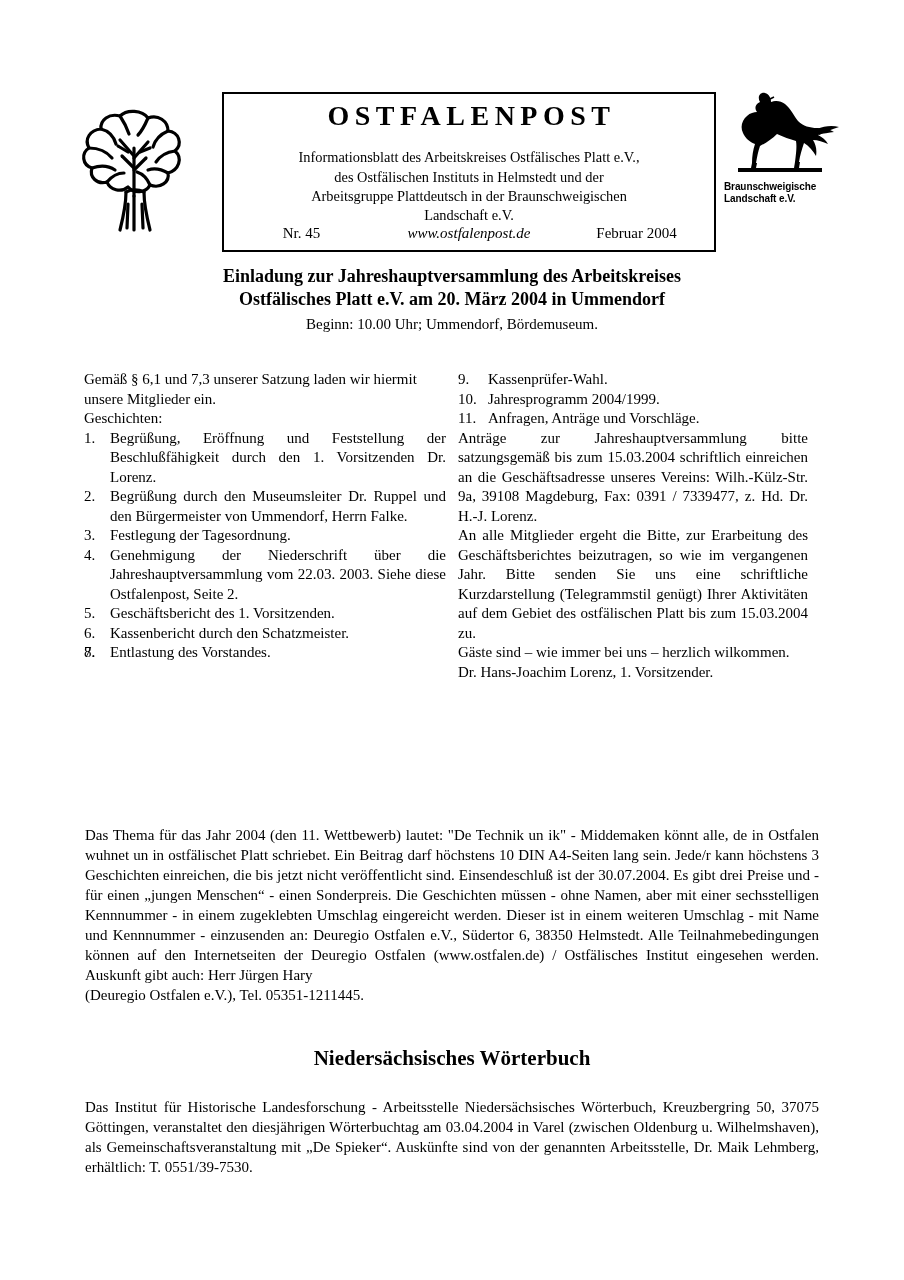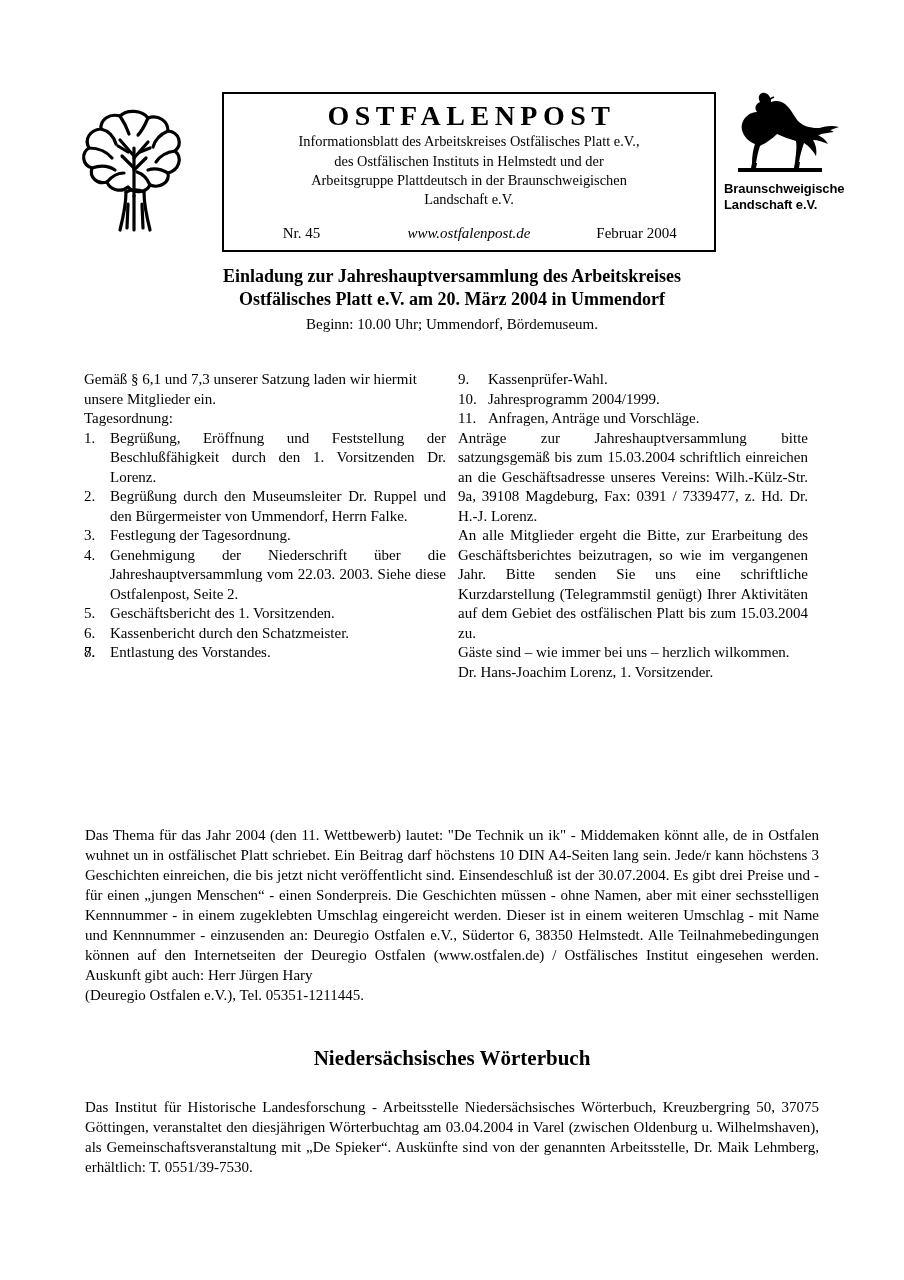--- a/index.html
+++ b/index.html
@@ -51,21 +51,21 @@
     box-sizing: border-box;
     text-align: center;
     padding-top: 7px;
   }
 
   .paper-title {
     font-size: 28px;
     font-weight: bold;
     letter-spacing: 5.5px;
     line-height: 1.05;
-    margin: 0 0 2px 0;
+    margin: 0 0 18px 0;
     padding-left: 5px;
   }
 
   .paper-sub {
     font-size: 14.4px;
     line-height: 1.33;
     margin: 0;
   }
 
   .issue-line {
@@ -85,21 +85,21 @@
   .logo-bsl {
     position: absolute;
     left: 718px;
     top: 0px;
     width: 142px;
     height: 130px;
   }
   .logo-bsl svg { display: block; width: 118px; height: 92px; margin-left: 6px; }
   .bsl-caption {
     font-family: "Liberation Sans", "DejaVu Sans", sans-serif;
-    font-size: 13px;
+    font-size: 10px;
     font-weight: bold;
     line-height: 1.22;
     margin-left: 6px;
     margin-top: 1px;
     letter-spacing: -0.1px;
   }
 
   
   .headline {
     position: absolute;
@@ -289,21 +289,21 @@
       <span>Einladung zur Jahreshauptversammlung des Arbeitskreises</span><br>
       <span>Ostfälisches Platt e.V. am 20. März 2004 in Ummendorf</span>
     </h1>
     <div class="subhead">Beginn: 10.00 Uhr; Ummendorf, Bördemuseum.</div>
   </div>
 
   <div class="cols">
 
     <div class="col">
       <p class="nojust">Gemäß § 6,1 und 7,3 unserer Satzung laden wir hiermit unsere Mitglieder ein.</p>
-      <p class="nojust">Tagesordnung:</p>
+      <p class="nojust">Geschichten:</p>
       <ol class="agenda">
         <li><span class="num">1.</span><span>Begrüßung, Eröffnung und Feststellung der Beschlußfähigkeit durch den 1. Vorsitzenden Dr. Lorenz.</span></li>
         <li><span class="num">2.</span><span>Begrüßung durch den Museumsleiter Dr. Ruppel und den Bürgermeister von Ummendorf, Herrn Falke.</span></li>
         <li class="lastline-left"><span class="num">3.</span><span>Festlegung der Tagesordnung.</span></li>
         <li><span class="num">4.</span><span>Genehmigung der Niederschrift über die Jahreshauptversammlung vom 22.03. 2003. Siehe diese Ostfalenpost, Seite 2.</span></li>
         <li class="lastline-left"><span class="num">5.</span><span>Geschäftsbericht des 1. Vorsitzenden.</span></li>
         <li class="lastline-left"><span class="num">6.</span><span>Kassenbericht durch den Schatzmeister.</span></li>
         <li><span class="num">7.</span></li>
         <li class="lastline-left"><span class="num">8.</span><span>Entlastung des Vorstandes.</span></li>
       </ol>

